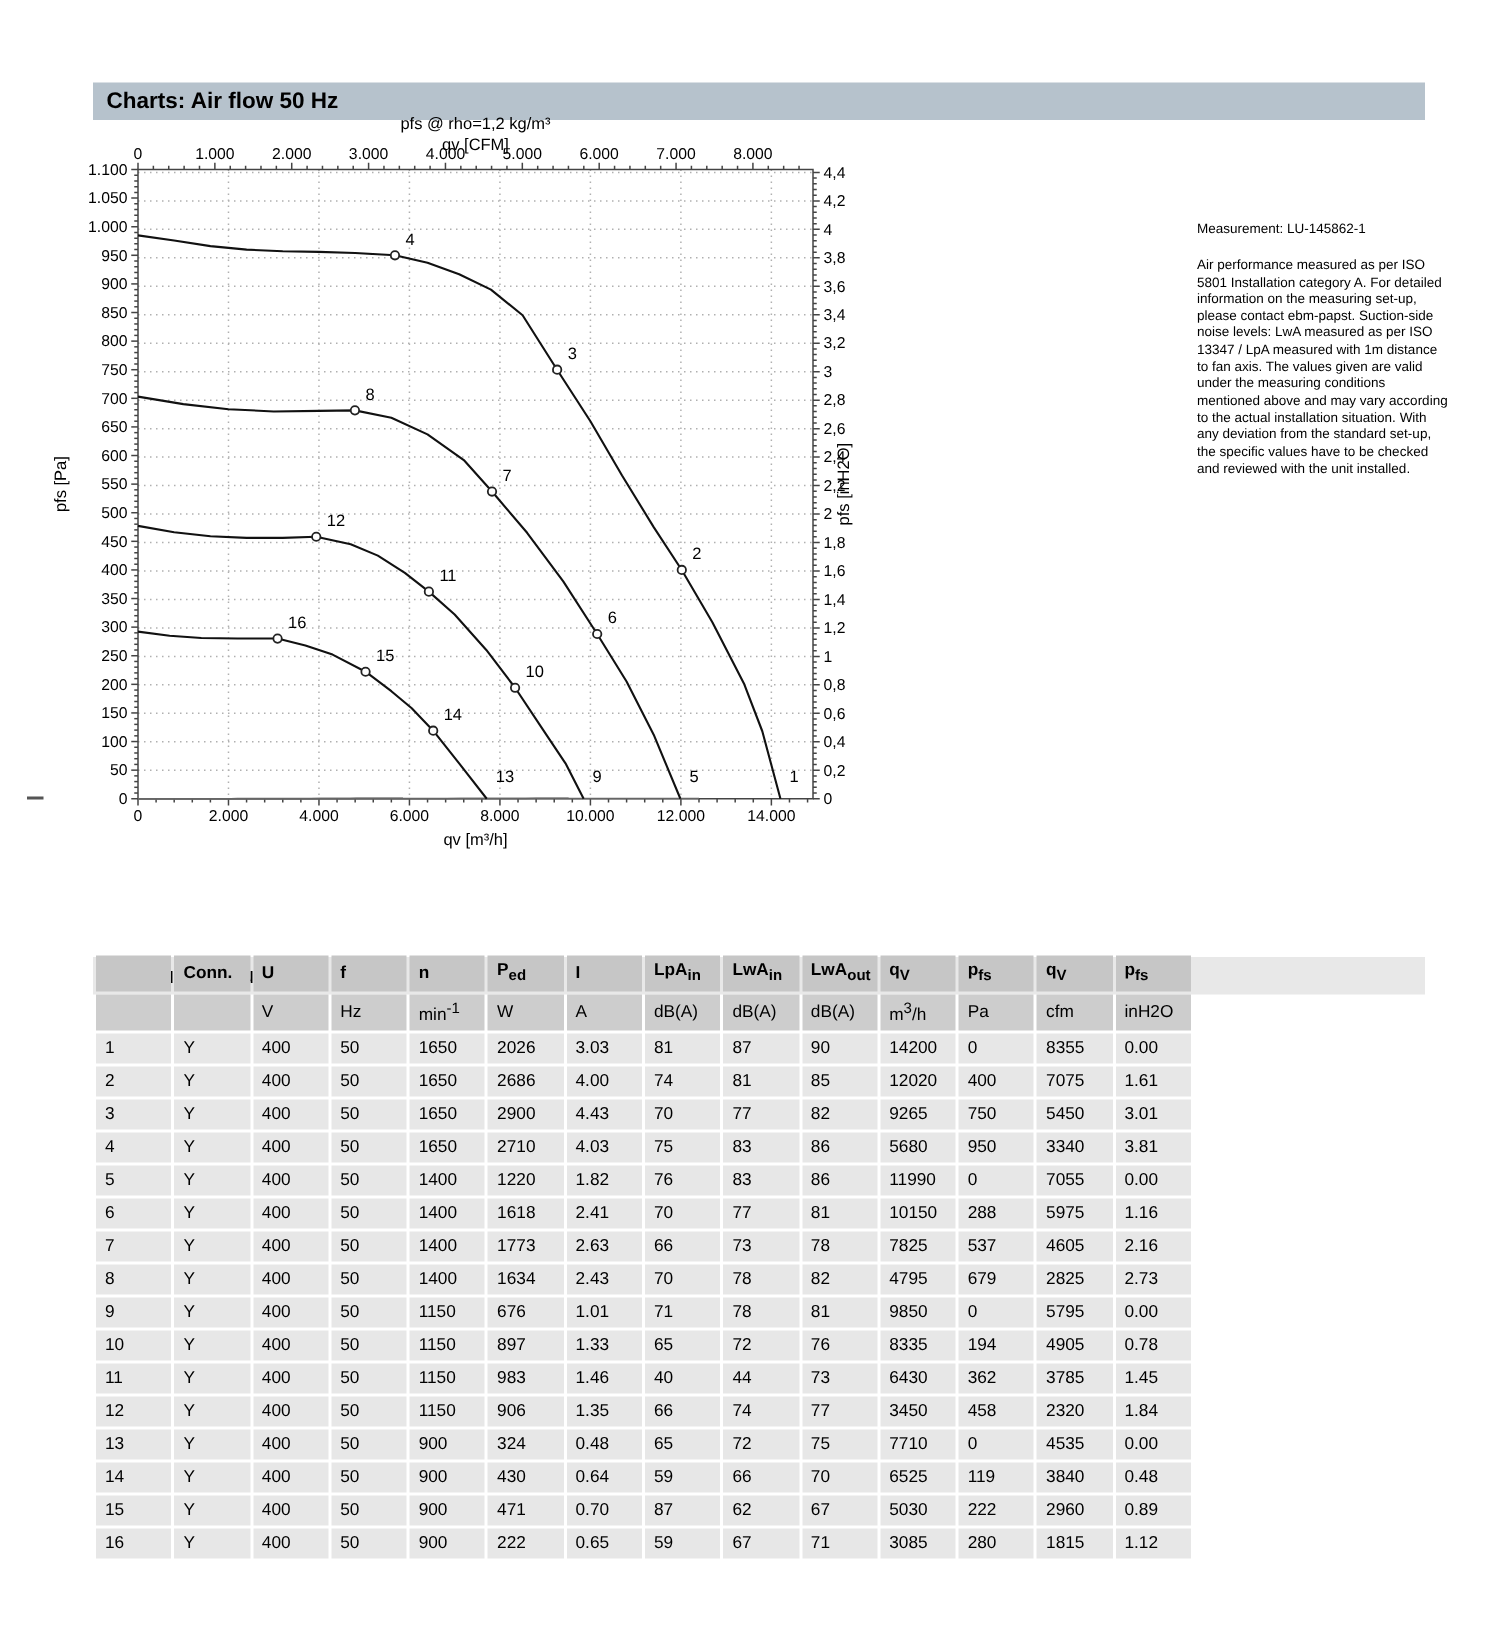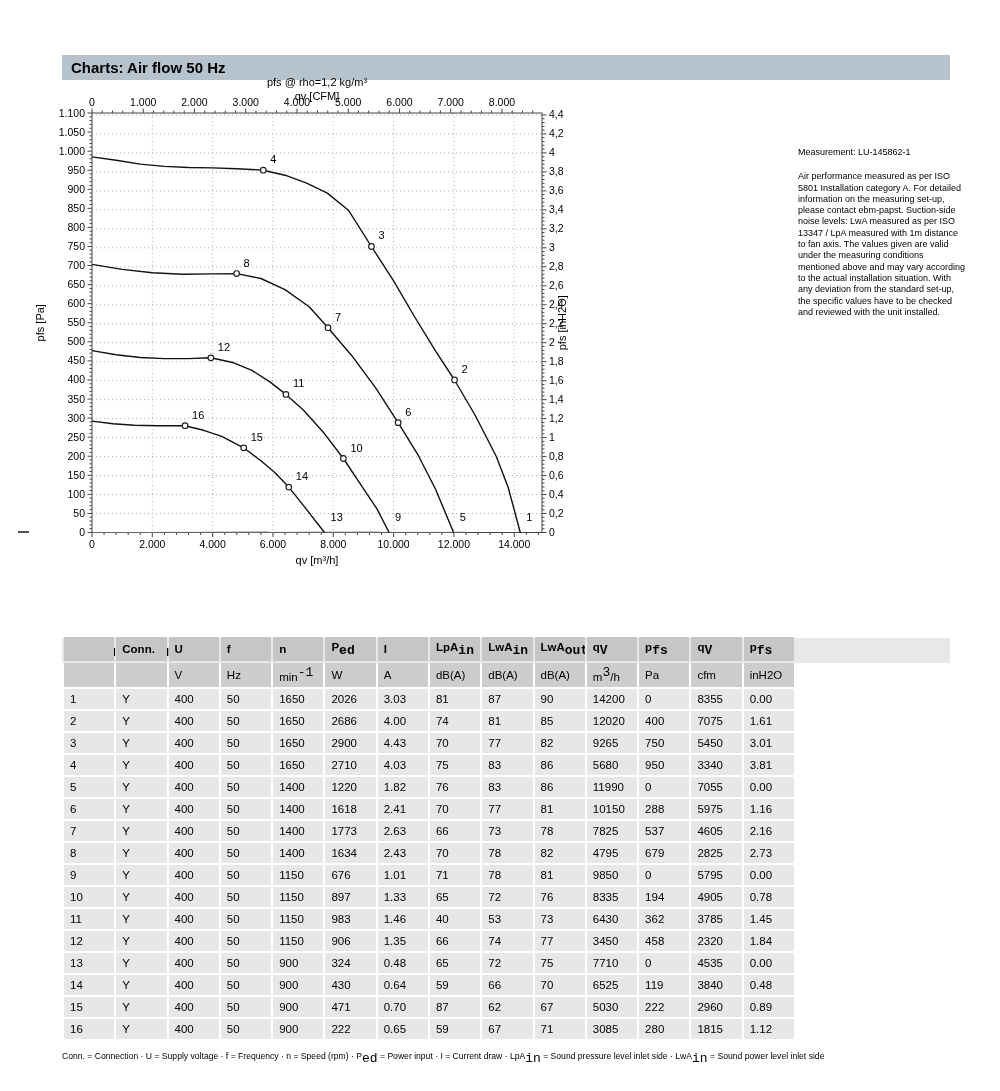--- a/index.html
+++ b/index.html
@@ -11,21 +11,21 @@
   .chart{position:absolute;left:30px;top:66px;}
   .chart text{font-family:"Liberation Sans","DejaVu Sans",sans-serif;}
   .margin-dash{position:absolute;left:18px;top:531px;width:11px;height:2px;background:#555;}
   .note{position:absolute;left:786px;top:147px;width:168px;font-size:9px;line-height:11.3px;margin-left:12px;}
   .note-title{margin-bottom:13px;}
   table.mv{position:absolute;left:62px;top:635px;width:734px;border-collapse:separate;border-spacing:2px;table-layout:fixed;font-size:11.5px;}
   table.mv th,table.mv td{height:20px;line-height:20px;padding:0 0 0 6px;text-align:left;font-weight:normal;white-space:nowrap;overflow:hidden;}
   table.mv thead tr.h1 th{background:#c6c6c6;font-weight:bold;}
   table.mv thead tr.h2 th{background:#cdcdcd;}
   table.mv tbody td{background:#e7e7e7;}
-  table.mv sub,table.mv sup,.footer sub,.footer sup{font-size:13px;font-family:Liberation Mono, monospace;}
+  table.mv sub,table.mv sup,.footer sub,.footer sup{font-size:10px;}
   table.mv sub{vertical-align:-3px;}
   .footer{position:absolute;left:62px;top:1048px;width:888px;font-size:8.6px;line-height:16px;}
 </style>
 </head>
 <body>
 
 <div id="page">
   <div class="bar blue">Charts: Air flow 50 Hz</div>
 
   <svg class="chart" width="565" height="510" viewBox="0 0 565 510">
@@ -687,21 +687,21 @@
         </tr>
         <tr class="">
           <td>11</td>
           <td>Y</td>
           <td>400</td>
           <td>50</td>
           <td>1150</td>
           <td>983</td>
           <td>1.46</td>
           <td>40</td>
-          <td>53</td>
+          <td>44</td>
           <td>73</td>
           <td>6430</td>
           <td>362</td>
           <td>3785</td>
           <td>1.45</td>
         </tr>
         <tr class="">
           <td>12</td>
           <td>Y</td>
           <td>400</td>
@@ -778,15 +778,14 @@
           <td>71</td>
           <td>3085</td>
           <td>280</td>
           <td>1815</td>
           <td>1.12</td>
         </tr>
       </tbody>
   </table>
 
   <div class="footer">
-    <div>Conn. = Connection · U = Supply voltage · f = Frequency · n = Speed (rpm) · P<sub>ed</sub> = Power input · I = Current draw · LpA<sub>in</sub> = Sound pressure level inlet side · LwA<sub>in</sub> = Sound power level inlet side</div>
   </div>
 </div>
 
 </body></html>

